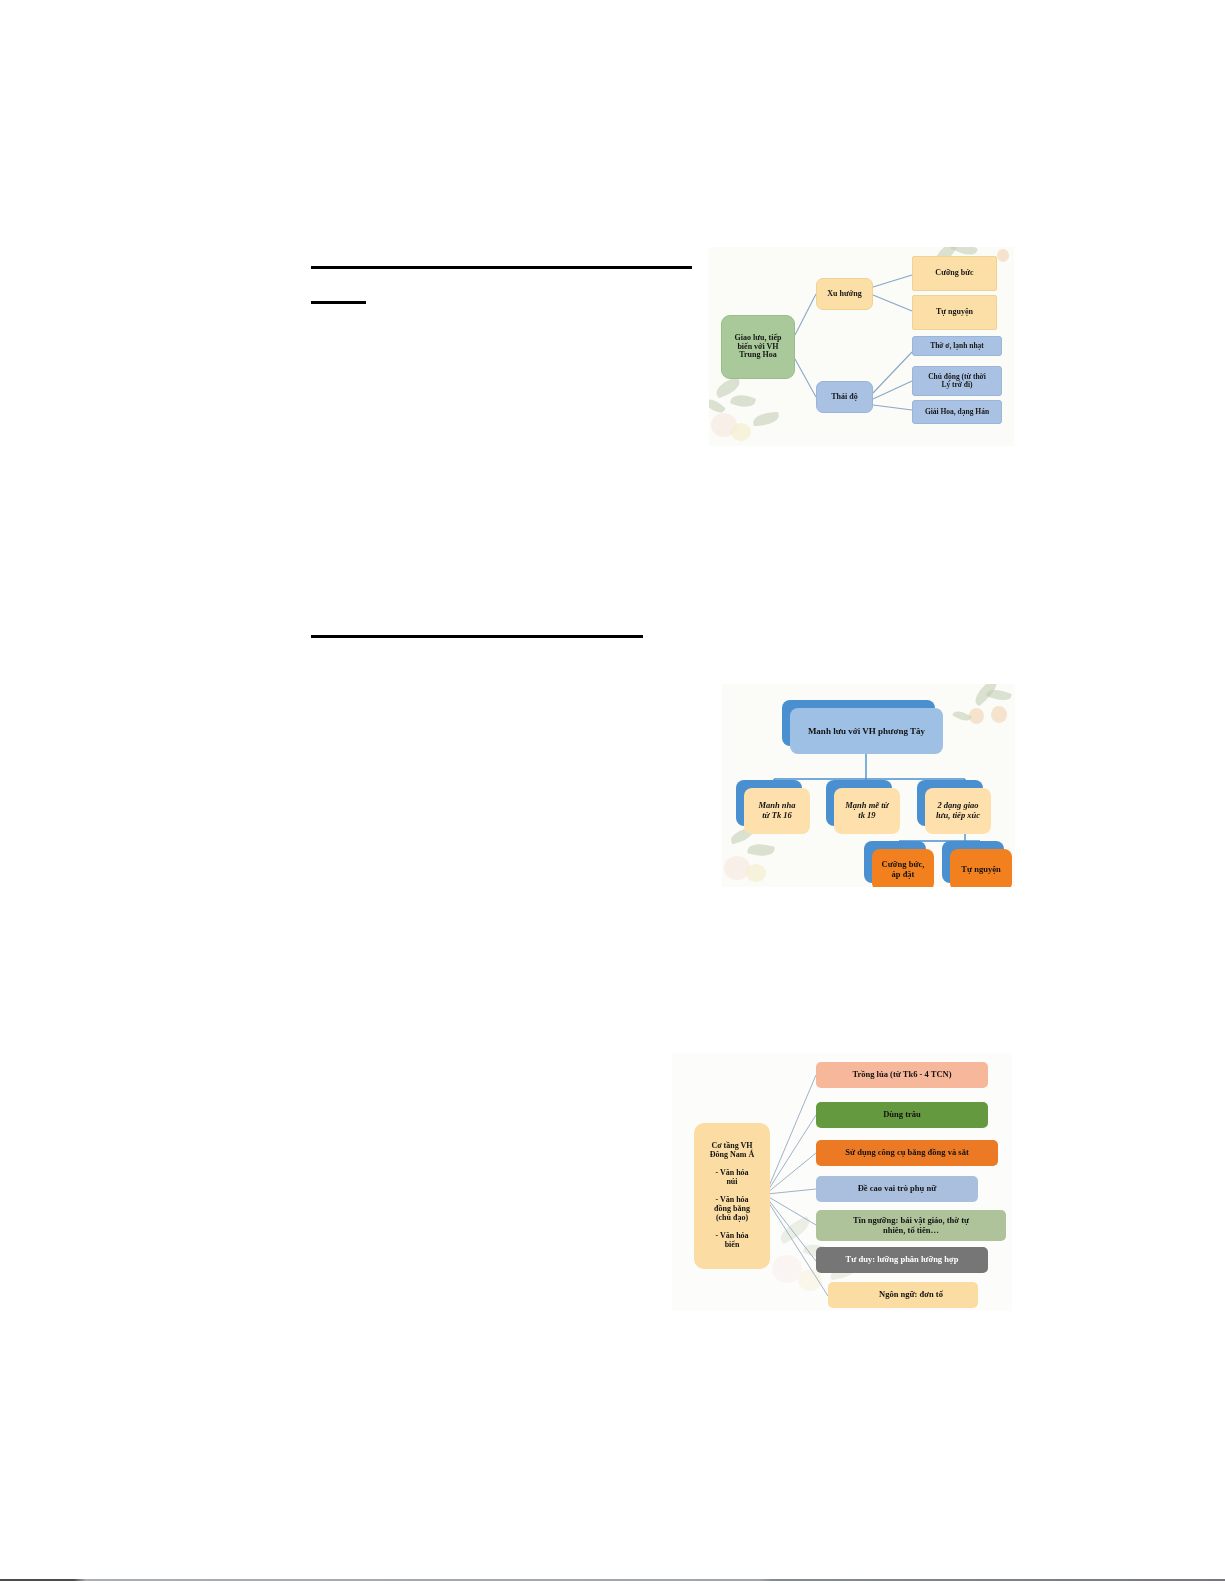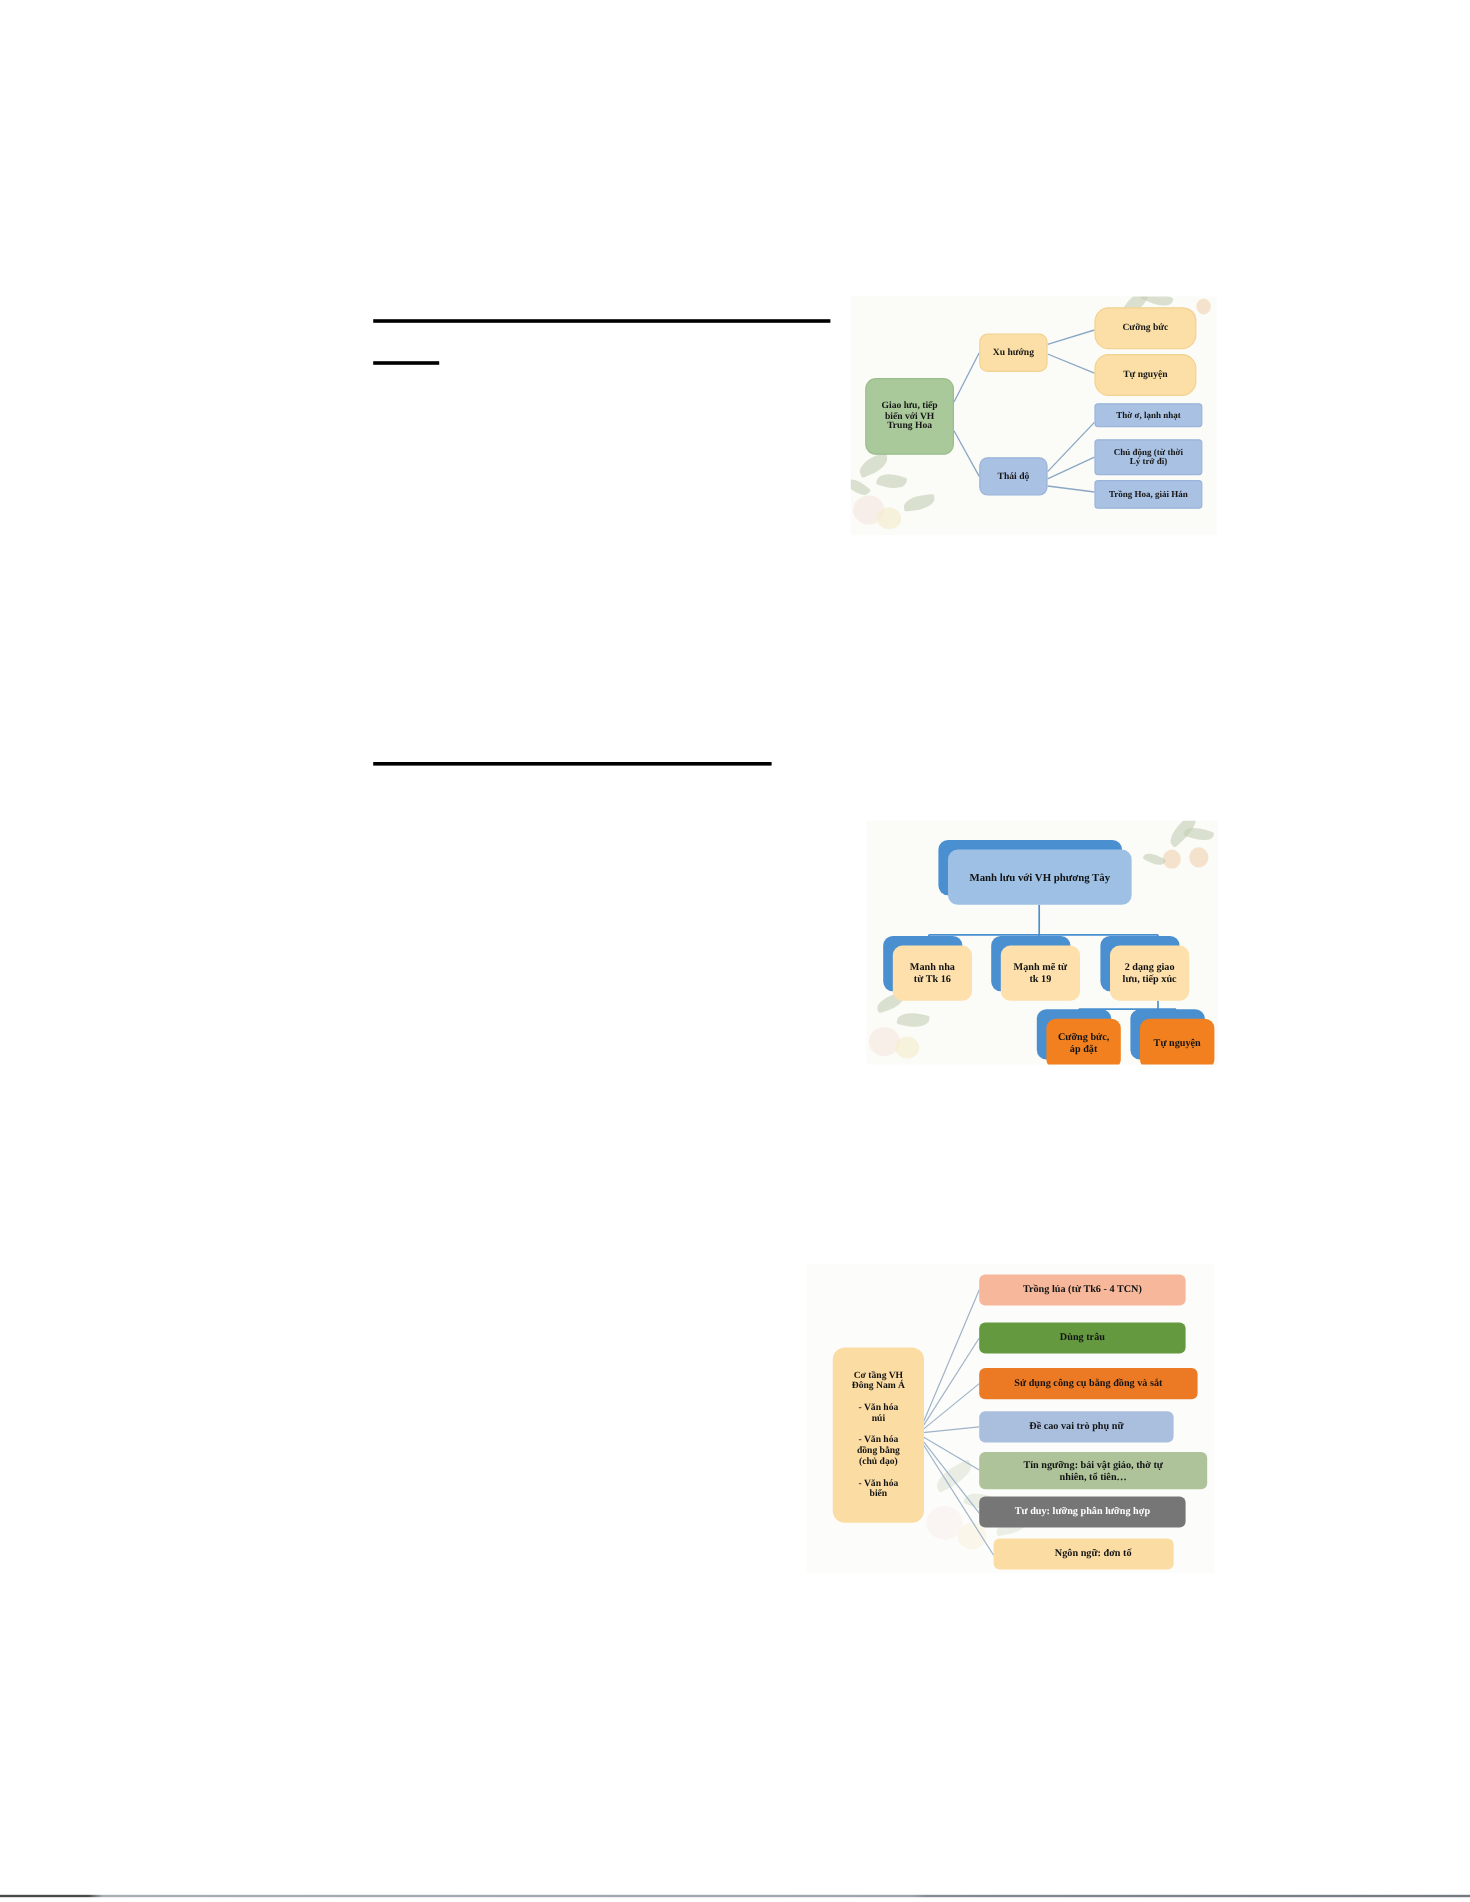--- a/index.html
+++ b/index.html
@@ -86,21 +86,21 @@
     font-weight: bold;
     color: #161616;
     line-height: 1.12;
     padding: 2px 3px;
   }
   .node span { display: block; white-space: pre-line; }
 
   
   .n-green  { background: #a9c99a; border: 1px solid #9bbd8b; border-radius: 9px; }
   .n-cream  { background: #fbdfa6; border: 1px solid #f2d292; border-radius: 7px; }
-  .n-cream2 { background: #fbdfa6; border: 1px solid #f2d292; border-radius: 12px; }
+  .n-cream2 { background: #fbdfa6; border: 1px solid #f2d292; border-radius: 2px; }
   .n-blue   { background: #a9c1e2; border: 1px solid #9ab4da; border-radius: 7px; }
   .n-blue2  { background: #a9c1e2; border: 1px solid #9ab4da; border-radius: 3px; }
 
   
   .d2node {
     position: absolute;
     box-sizing: border-box;
   }
   .d2node .shadow {
     position: absolute;
@@ -115,21 +115,21 @@
     display: flex;
     align-items: center;
     justify-content: center;
     text-align: center;
     font-weight: bold;
     color: #121212;
     line-height: 1.15;
     border-radius: 8px;
   }
   .face.f-blue   { background: #9dc0e4; }
-  .face.f-cream  { background: #fde0ac; }
+  .face.f-cream  { background: #fde0ac; font-style: italic; }
   .face.f-orange { background: #f2801e; }
   .d2node .face span { white-space: pre-line; display: block; }
 
   
   .n3 {
     position: absolute;
     box-sizing: border-box;
     display: flex;
     align-items: center;
     justify-content: center;
@@ -220,21 +220,21 @@
     <div class="node n-blue2" style="left:203px; top:89px; width:90px; height:20px; font-size:7.5px;">
       <span>Thờ ơ, lạnh nhạt</span>
     </div>
 
     <div class="node n-blue2" style="left:203px; top:119px; width:90px; height:30px; font-size:7.5px;">
       <span>Chủ động (từ thời
 Lý trở đi)</span>
     </div>
 
     <div class="node n-blue2" style="left:203px; top:153px; width:90px; height:24px; font-size:7.5px;">
-      <span>Trồng Hoa, giải Hán</span>
+      <span>Giải Hoa, dạng Hán</span>
     </div>
   </div>
 
   <div class="figure" style="left:722px; top:684px; width:293px; height:203px;">
 
     <div class="botanical" style="left:225px; top:2px; width:70px; height:60px;">
       <div class="leaf" style="left:24px; top:0px;  width:30px; height:12px; transform:rotate(-42deg);"></div>
       <div class="leaf" style="left:40px; top:4px;  width:24px; height:10px; transform:rotate(18deg);"></div>
       <div class="berry" style="left:22px; top:22px; width:15px; height:16px;"></div>
       <div class="berry" style="left:44px; top:20px; width:16px; height:17px;"></div>

